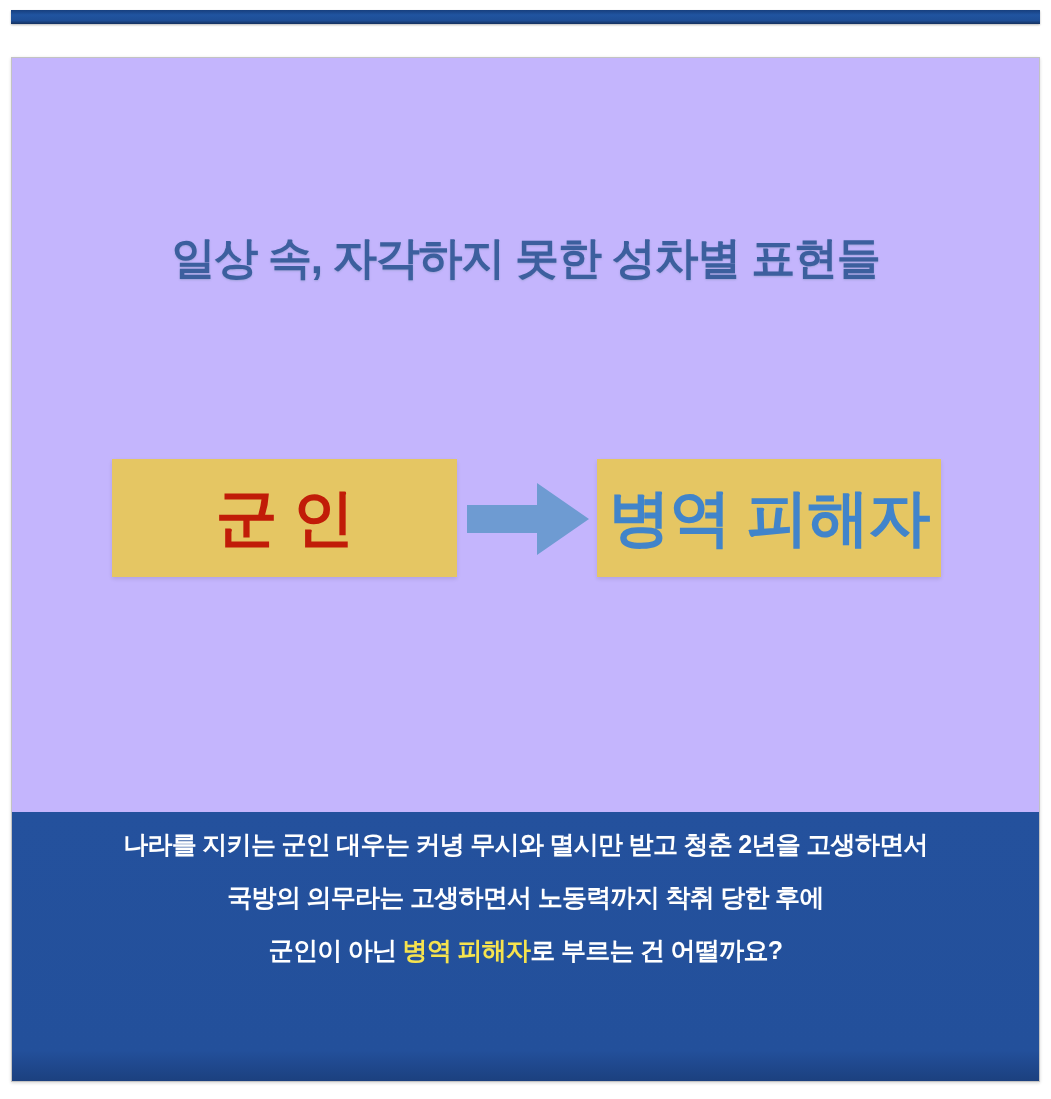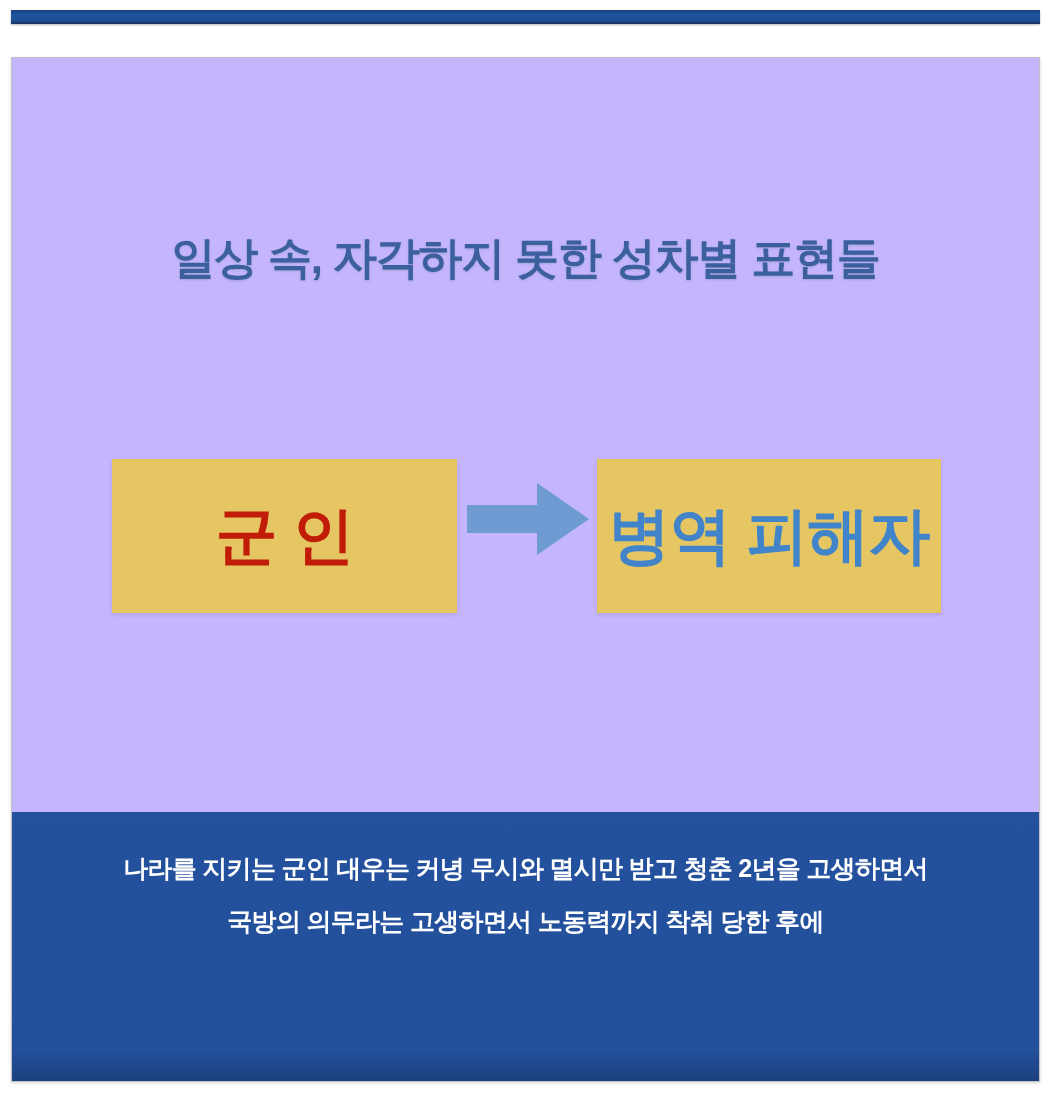--- a/index.html
+++ b/index.html
@@ -69,21 +69,21 @@
     position: absolute;
     left: 0;
     top: 401px;
     width: 100%;
     height: 120px;
   }
 
   .term-box {
     position: absolute;
     top: 0;
-    height: 154px;
+    height: 118px;
     background: #e5c663;
     box-shadow: 0 2px 4px rgba(0,0,0,0.10);
     display: flex;
     align-items: center;
     justify-content: center;
     font-size: 62px;
     font-weight: 700;
     letter-spacing: -1px;
     white-space: nowrap;
   }
@@ -110,21 +110,21 @@
   #transform-arrow svg { display: block; width: 100%; height: 100%; }
 
   
   #lower-panel {
     position: absolute;
     left: 0;
     top: 754px;
     width: 100%;
     height: 271px;
     background: linear-gradient(to bottom, #24519d 0%, #23509b 88%, #1b3f7d 100%);
-    padding-top: 44px;
+    padding-top: 20px;
     box-sizing: border-box;
   }
 
   .caption-line {
     text-align: center;
     color: #ffffff;
     font-size: 25px;
     font-weight: 700;
     letter-spacing: -0.7px;
     line-height: 1;
@@ -167,16 +167,19 @@
     </div>
   </div>
 
   <div id="lower-panel">
 
     <div class="caption-line">나라를 지키는 군인 대우는 커녕 무시와 멸시만 받고 청춘 2년을 고생하면서</div>
 
     <div class="caption-line">국방의 의무라는 고생하면서 노동력까지 착취 당한 후에</div>
 
 
+    <div class="caption-line">
+      <span>군인이 아닌 </span><span class="hl">병역 피해자</span><span>로 부르는 건 어떨까요?</span>
+    </div>
 
   </div>
 
 </div>
 
 </body></html>

